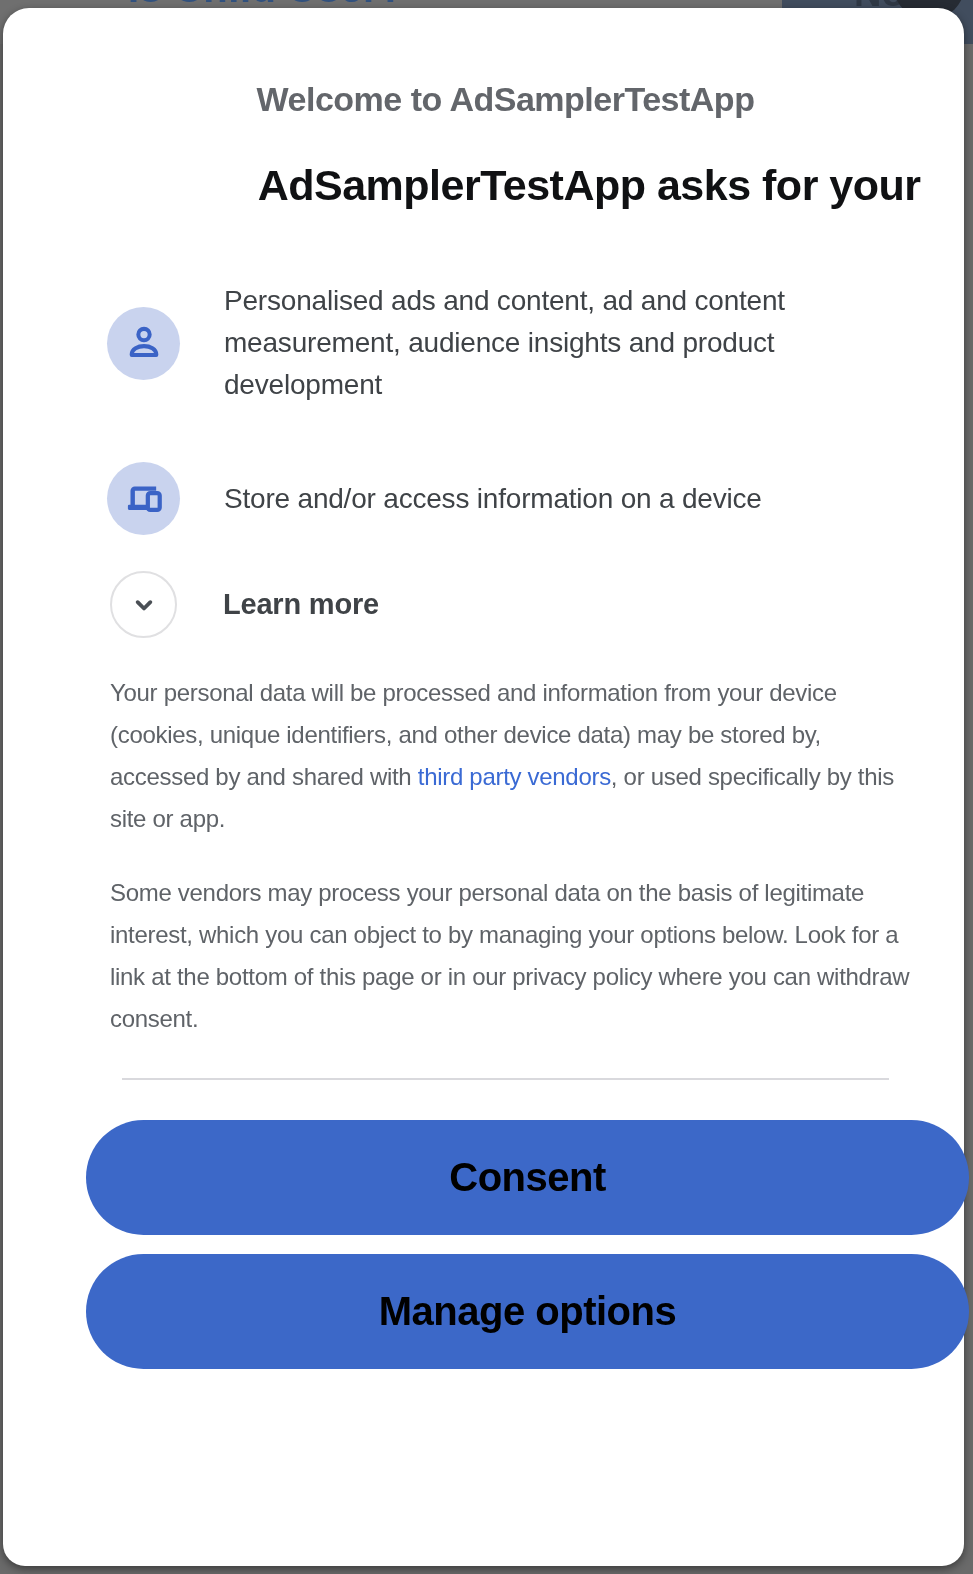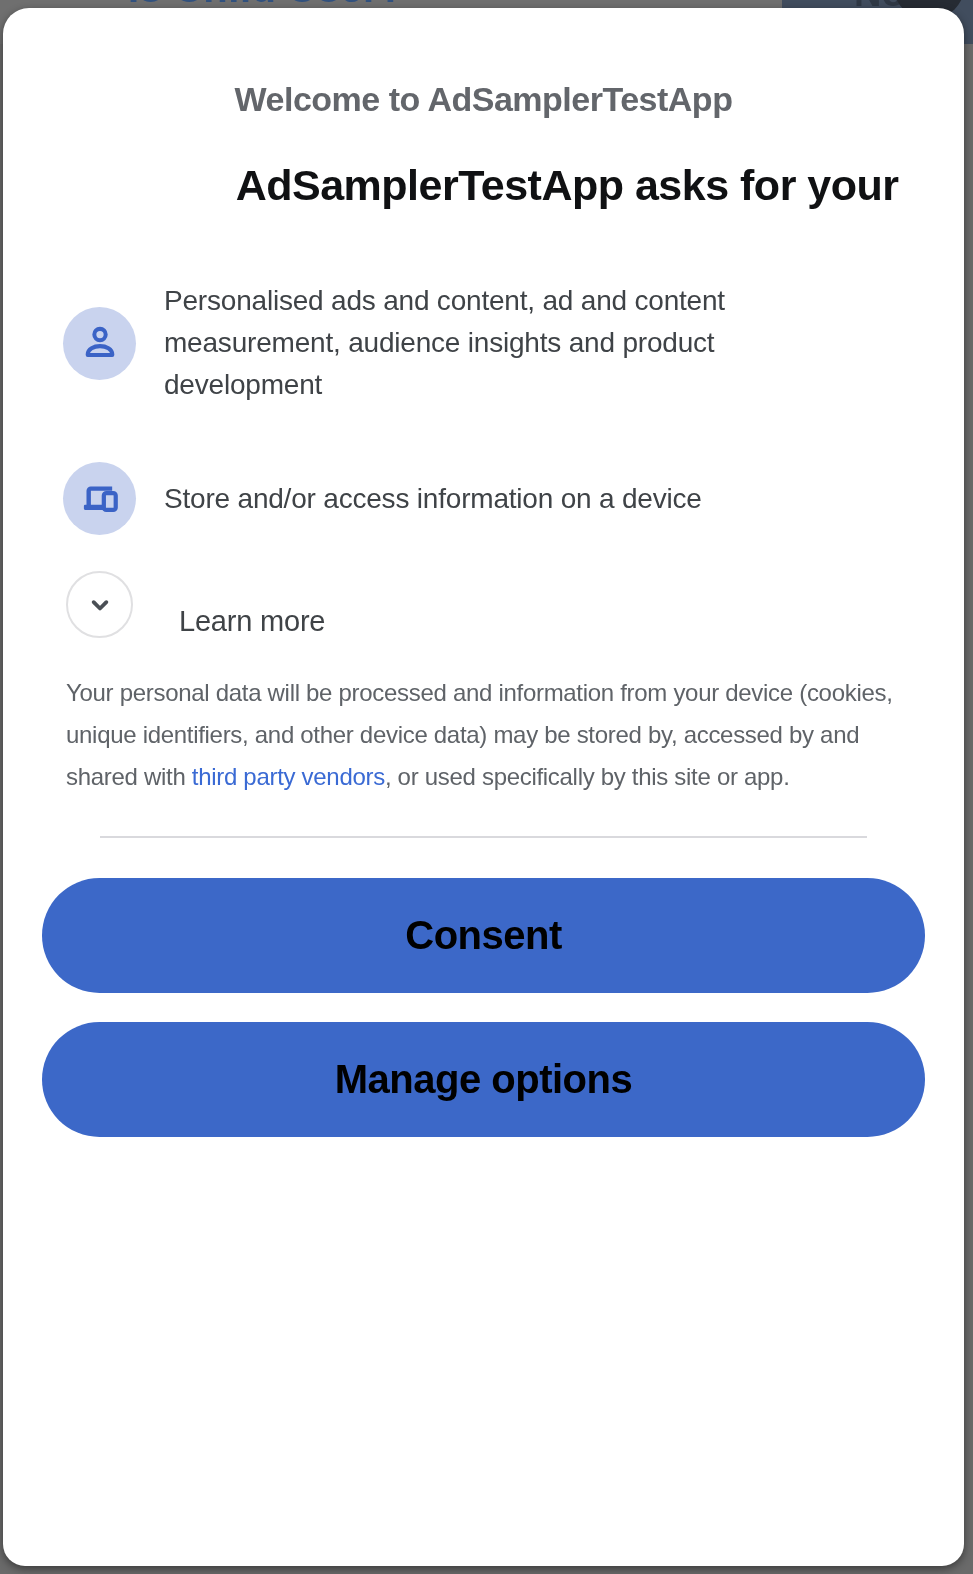--- a/index.html
+++ b/index.html
@@ -72,20 +72,21 @@
     position: absolute;
     left: 3px;
     top: 8px;
     width: 961px;
     height: 1558px;
     background: #ffffff;
     border-radius: 26px 26px 22px 22px;
     box-shadow: 0 3px 8px rgba(0,0,0,0.45);
     z-index: 1;
     box-sizing: border-box;
+    padding-left: 44px;
   }
 
   .modal-title {
     margin-top: 72px;
     text-align: center;
     font-size: 34px;
     font-weight: bold;
     letter-spacing: -0.5px;
     color: #63666b;
   }
@@ -100,21 +101,21 @@
     letter-spacing: -0.5px;
     color: #101113;
   }
 
   .purpose-list {
     margin-top: 66px;
   }
   .purpose-row {
     display: flex;
     align-items: center;
-    gap: 28px;
+    gap: 44px;
     padding: 0 60px;
   }
   .purpose-row + .purpose-row {
     margin-top: 56px;
   }
   .icon-circle {
     flex: 0 0 auto;
     width: 73px;
     height: 73px;
     border-radius: 50%;
@@ -127,28 +128,29 @@
     font-size: 28px;
     line-height: 42px;
     letter-spacing: -0.2px;
     color: #3f4347;
     max-width: 700px;
   }
 
   .learn-more-row {
     margin-top: 36px;
     display: flex;
-    align-items: flex-end;
+    align-items: center;
     gap: 46px;
     padding: 0 63px;
     cursor: pointer;
     background: none;
     border: none;
     width: auto;
     text-align: left;
+    font-weight: bold;
   }
   .chevron-circle {
     flex: 0 0 auto;
     width: 67px;
     height: 67px;
     border-radius: 50%;
     background: #ffffff;
     border: 2px solid #e0e0e2;
     box-sizing: border-box;
     display: flex;
@@ -193,21 +195,21 @@
     border-radius: 58px;
     background: var(--accent-blue, #3c68c8);
     color: #000000;
     font-family: "Liberation Sans", sans-serif;
     font-size: 40px;
     font-weight: bold;
     letter-spacing: -0.5px;
     cursor: pointer;
   }
   .cta-button.secondary {
-    margin-top: 29px;
+    margin-top: 19px;
   }
 </style>
 </head>
 <body>
 
 <div class="backdrop-top">
   <div class="backdrop-left">
     <span class="bg-question">Is Child User?</span>
   </div>
   <div class="backdrop-right">
@@ -253,20 +255,21 @@
     <span class="chevron-circle">
       <svg width="38" height="38" viewBox="0 0 24 24" fill="none" stroke="#4a4f55" stroke-width="2.4" stroke-linecap="round" stroke-linejoin="round">
         <path d="M8 10.2 L12 14.2 L16 10.2"></path>
       </svg>
     </span>
     <span class="learn-more-label">Learn more</span>
   </button>
 
   <p class="body-paragraph"><span>Your personal data will be processed and information from your device (cookies, unique identifiers, and other device data) may be stored by, accessed by and shared with </span><a class="vendors-link">third party vendors</a><span>, or used specifically by this site or app.</span></p>
 
+  <p class="body-paragraph">Some vendors may process your personal data on the basis of legitimate interest, which you can object to by managing your options below. Look for a link at the bottom of this page or in our privacy policy where you can withdraw consent.</p>
 
   <hr class="divider">
 
   <button class="cta-button">Consent</button>
 
   <button class="cta-button secondary">Manage options</button>
 
 </div>
 
 </body></html>

